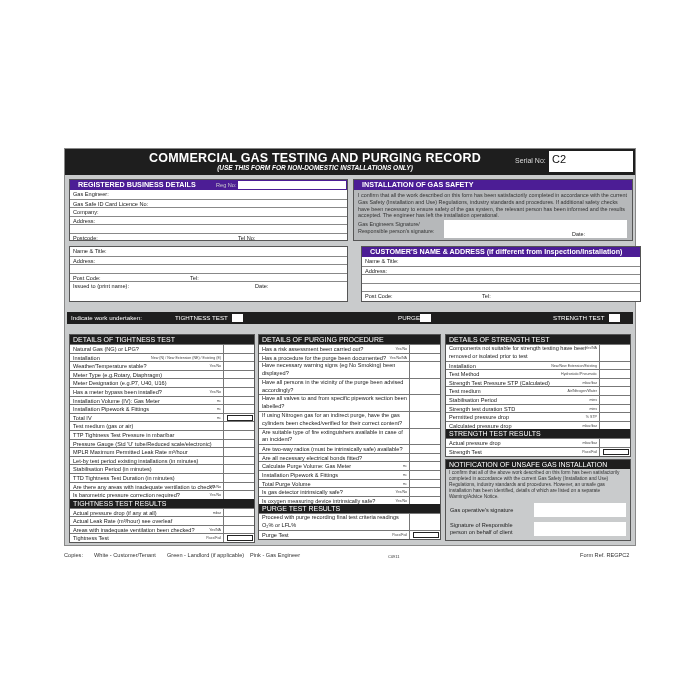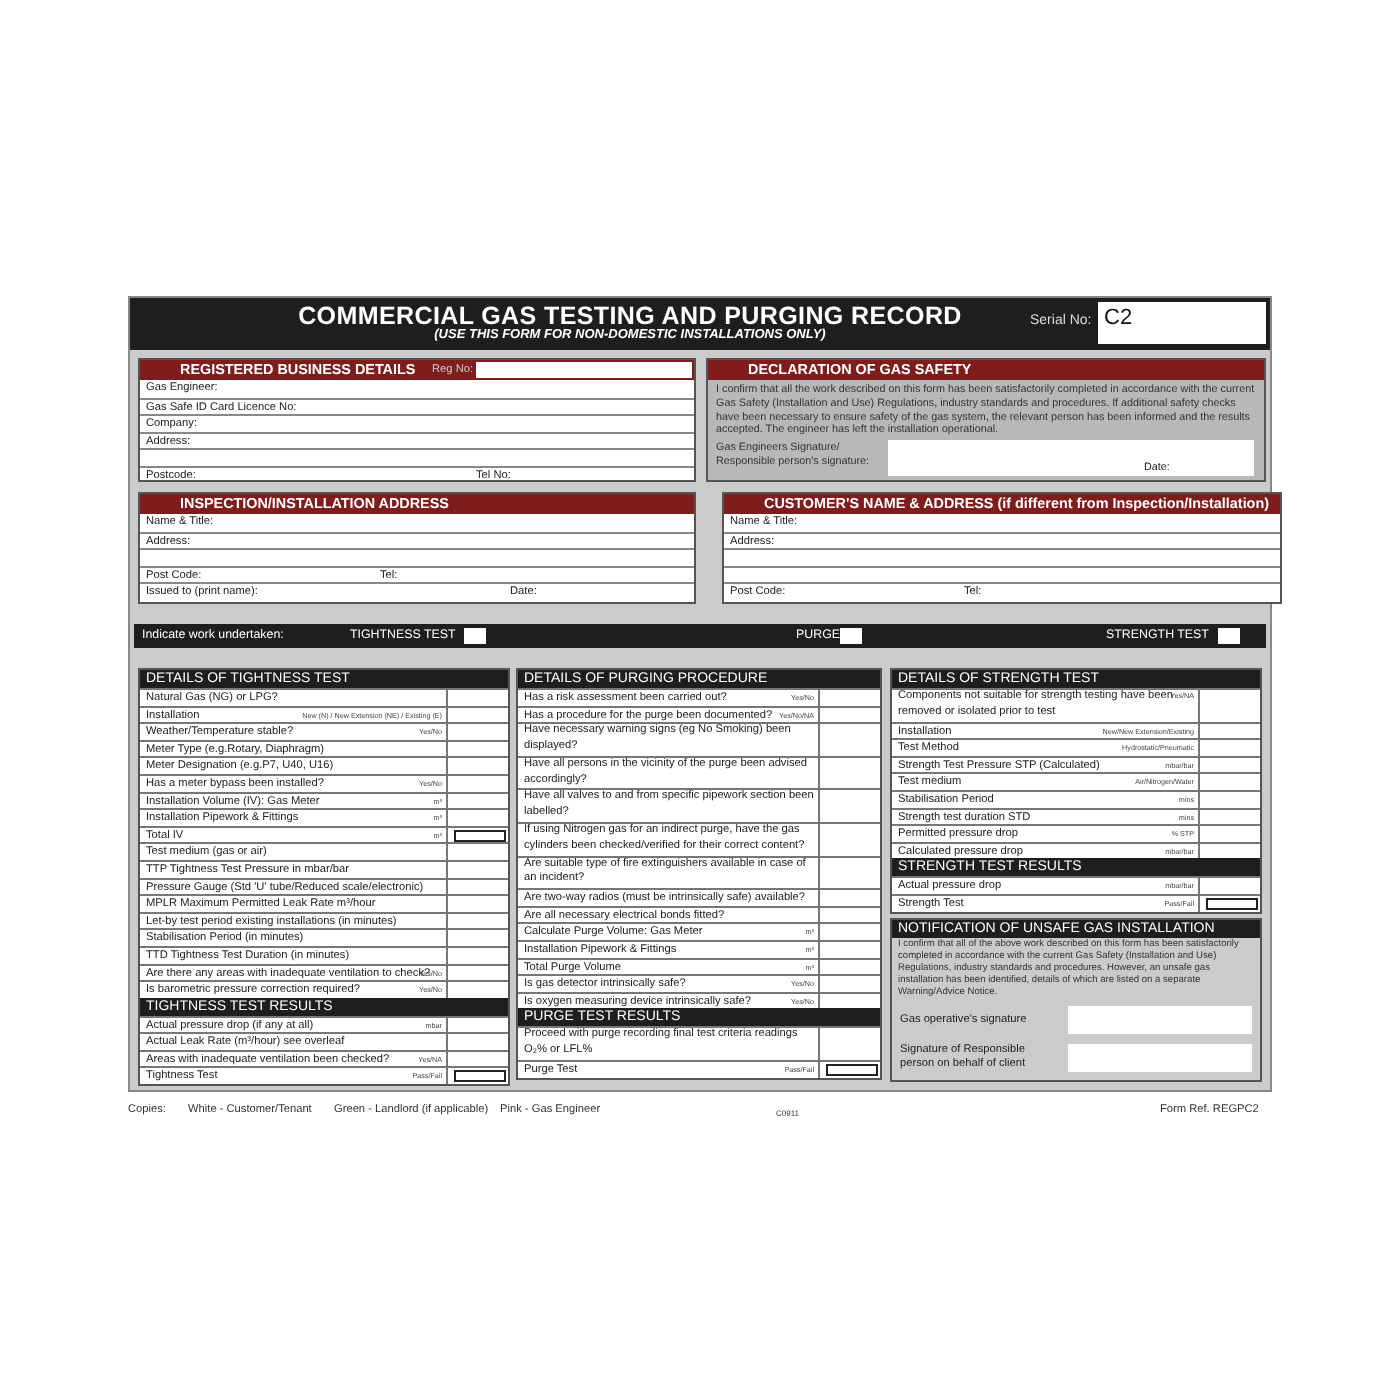--- a/index.html
+++ b/index.html
@@ -4,21 +4,21 @@
 <style>
 *{box-sizing:border-box;margin:0;padding:0}
 body{width:700px;height:700px;background:#fff;font-family:"Liberation Sans",sans-serif;position:relative;overflow:hidden;color:#222}
 .sheet{position:absolute;left:64px;top:148px;width:572px;height:398px;background:#c9cbcc;border:1px solid #888}
 .titlebar{position:absolute;left:0;top:0;width:570px;height:26px;background:#1e1e1e;color:#fff}
 .title{position:absolute;left:0;width:500px;text-align:center;top:2px;font-weight:bold;font-size:12.5px;letter-spacing:.2px}
 .subtitle{position:absolute;left:0;width:500px;text-align:center;top:15px;font-weight:bold;font-style:italic;font-size:6.5px}
 .serial-lbl{position:absolute;left:450px;top:8px;font-size:7px;color:#ddd}
 .serial-box{position:absolute;left:484px;top:2px;width:84px;height:21px;background:#fff;color:#111;font-size:11px;padding:2px 3px}
 .panel{position:absolute;background:#fff;border:1px solid #555}
-.hd{background:#7f1d1d;color:#fff;font-weight:bold;font-size:7.2px;height:10px;line-height:10px;padding-left:20px;position:relative;white-space:nowrap}
+.hd{background:#4c1d95;color:#fff;font-weight:bold;font-size:7.2px;height:10px;line-height:10px;padding-left:8px;position:relative;white-space:nowrap}
 .row{border-top:1px solid #777;font-size:5.6px;height:8.6px;line-height:8px;padding-left:3px;position:relative;white-space:nowrap;overflow:hidden}
 .row .r{position:absolute;font-size:5.6px}
 .lines .row{border-top:1px solid #888}
 .decl{background:#b6b8ba}
 .decl p{font-size:5.4px;line-height:6.8px;padding:2px 4px;color:#333}
 .sigbox{position:absolute;background:#fff}
 .tbl .row{display:flex;padding-left:0}
 .tbl .c1{flex:1;padding-left:3px;position:relative;border-right:1px solid #777}
 .tbl .c1 .u{position:absolute;right:2px;top:0;font-size:3.6px;color:#444}
 .tbl .c2{width:30px}
@@ -53,33 +53,32 @@
     <div class="row">Company:</div>
     <div class="row">Address:</div>
     <div class="row"></div>
     <div class="row">
       <span>Postcode:</span>
       <span class="r" style="left:168px">Tel No:</span>
     </div>
   </div>
 
   <div class="panel decl" style="left:288px;top:30px;width:280px;height:62px">
-    <div class="hd">DECLARATION OF GAS SAFETY</div>
+    <div class="hd">INSTALLATION OF GAS SAFETY</div>
     <p>I confirm that all the work described on this form has been satisfactorily completed in accordance with the current Gas Safety (Installation and Use) Regulations, industry standards and procedures. If additional safety checks have been necessary to ensure safety of the gas system, the relevant person has been informed and the results accepted. The engineer has left the installation operational.</p>
     <div style="position:absolute;left:4px;top:41px;font-size:5.4px;line-height:7px;color:#333">
       <div>Gas Engineers Signature/</div>
       <div>Responsible person's signature:</div>
     </div>
     <div class="sigbox" style="left:90px;top:40px;width:183px;height:18px">
       <span style="position:absolute;left:128px;top:11px;font-size:5.4px">Date:</span>
     </div>
   </div>
 
   <div class="panel lines" style="left:4px;top:97px;width:279px;height:56px">
-    <div class="hd">INSPECTION/INSTALLATION ADDRESS</div>
     <div class="row" style="border-top:none">Name &amp; Title:</div>
     <div class="row">Address:</div>
     <div class="row"></div>
     <div class="row">
       <span>Post Code:</span>
       <span class="r" style="left:120px">Tel:</span>
     </div>
     <div class="row">
       <span>Issued to (print name):</span>
       <span class="r" style="left:185px">Date:</span>

